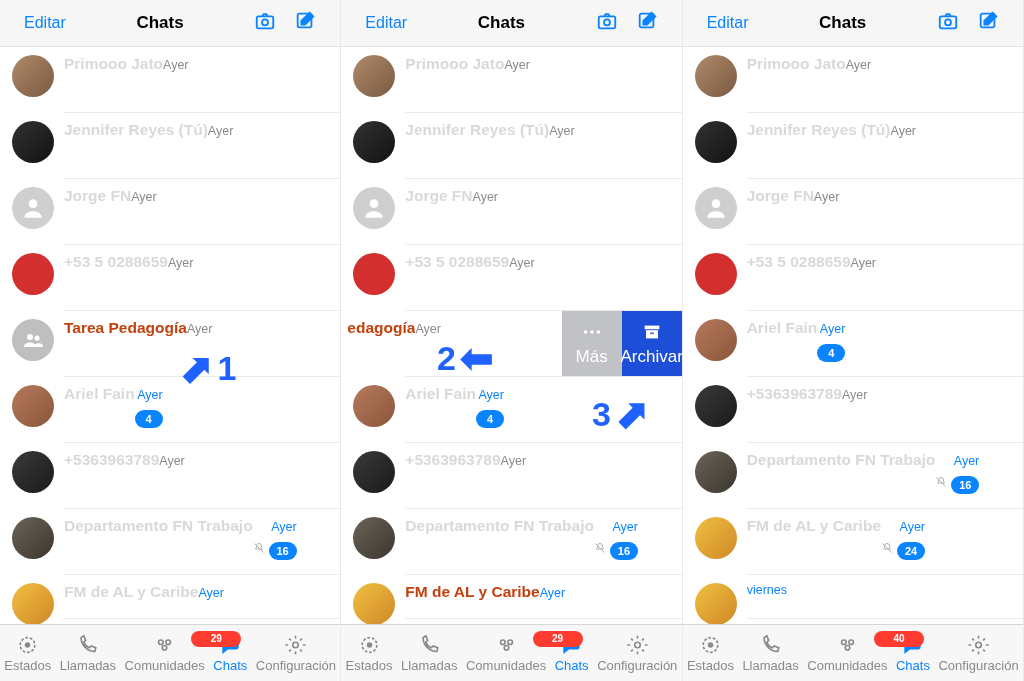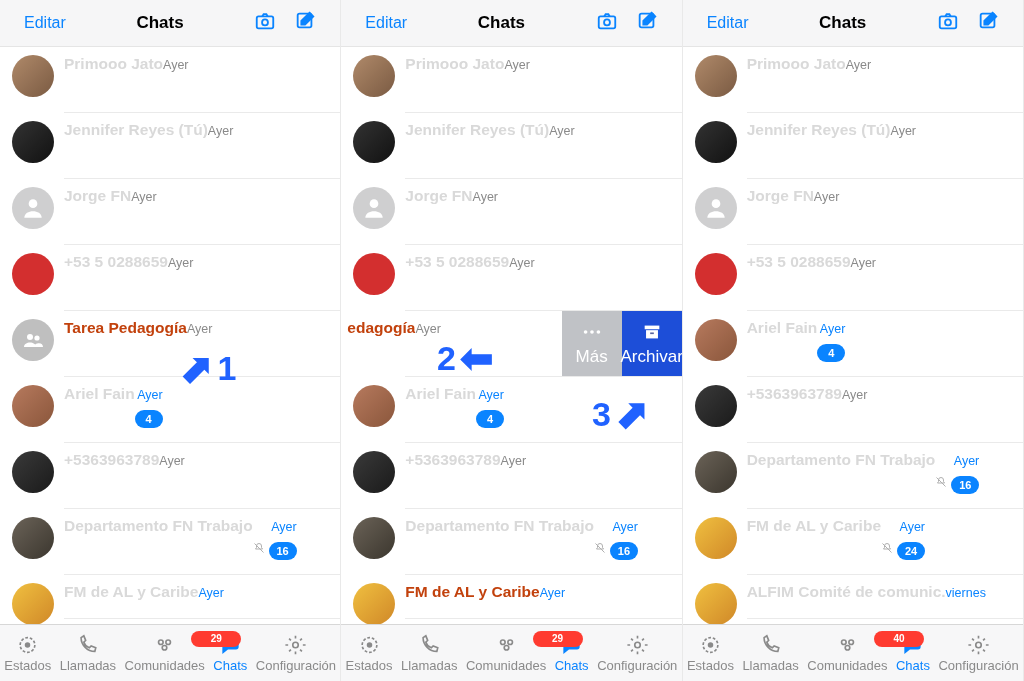--- a/index.html
+++ b/index.html
@@ -539,21 +539,20 @@
                 </span>
               </div>
             </div>
             <div class="sub">&nbsp;</div>
           </div>
         </div>
       <div class="row" style="height:44px">
           <div class="ava photo6"></div>
           <div class="rbody">
             <div class="rtop">
-              <span class="name faded">ALFIM Comité de comunic.</span>
               <span class="time blue">viernes</span>
             </div>
           </div>
         </div>
     </div>
     <div class="tabbar">
       <div class="tab">
           <svg viewBox="0 0 24 24">
             <circle cx="12" cy="12" r="8" stroke-dasharray="3 2"></circle>
             <circle cx="12" cy="12" r="3" fill="#8a8a8a" stroke="none"></circle>

